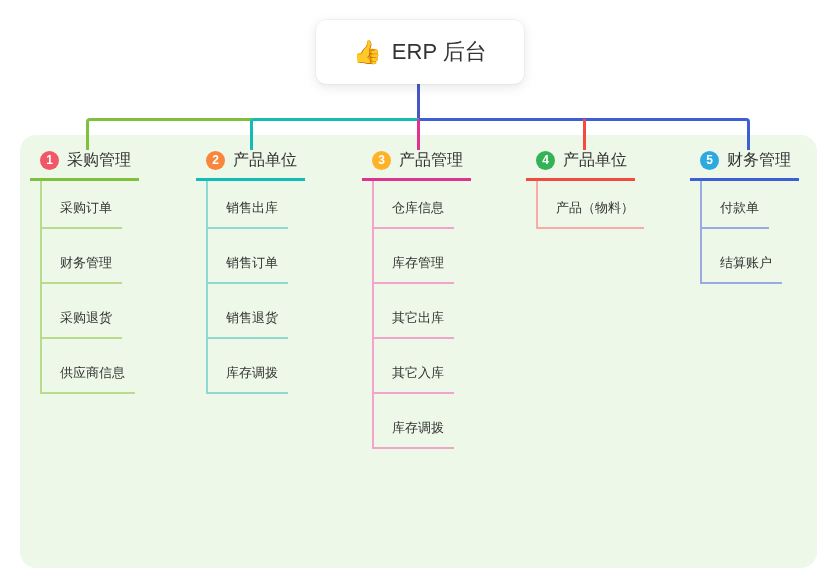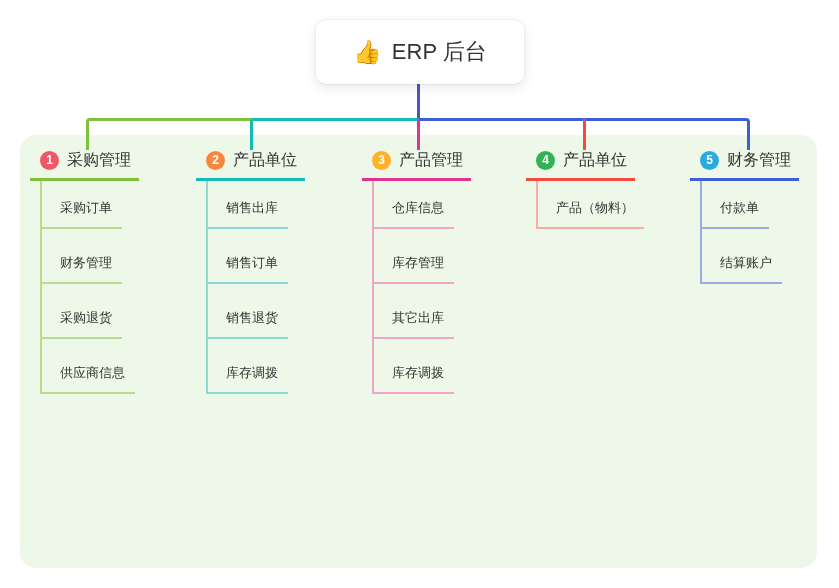--- a/index.html
+++ b/index.html
@@ -137,20 +137,23 @@
       <div class="child">
           <span class="child-label">仓库信息</span>
         </div>
       <div class="child">
           <span class="child-label">库存管理</span>
         </div>
       <div class="child">
           <span class="child-label">其它出库</span>
         </div>
       <div class="child">
+          <span class="child-label">其它入库</span>
+        </div>
+      <div class="child">
           <span class="child-label">库存调拨</span>
         </div>
     </div>
   </div>
 
   <div class="branch branch-4" style="--line: #f44b41; --pale: #f9aba4; --badge: #33b356;">
     <div class="branch-header">
       <span class="badge">4</span>
       <span>产品单位</span>
     </div>

